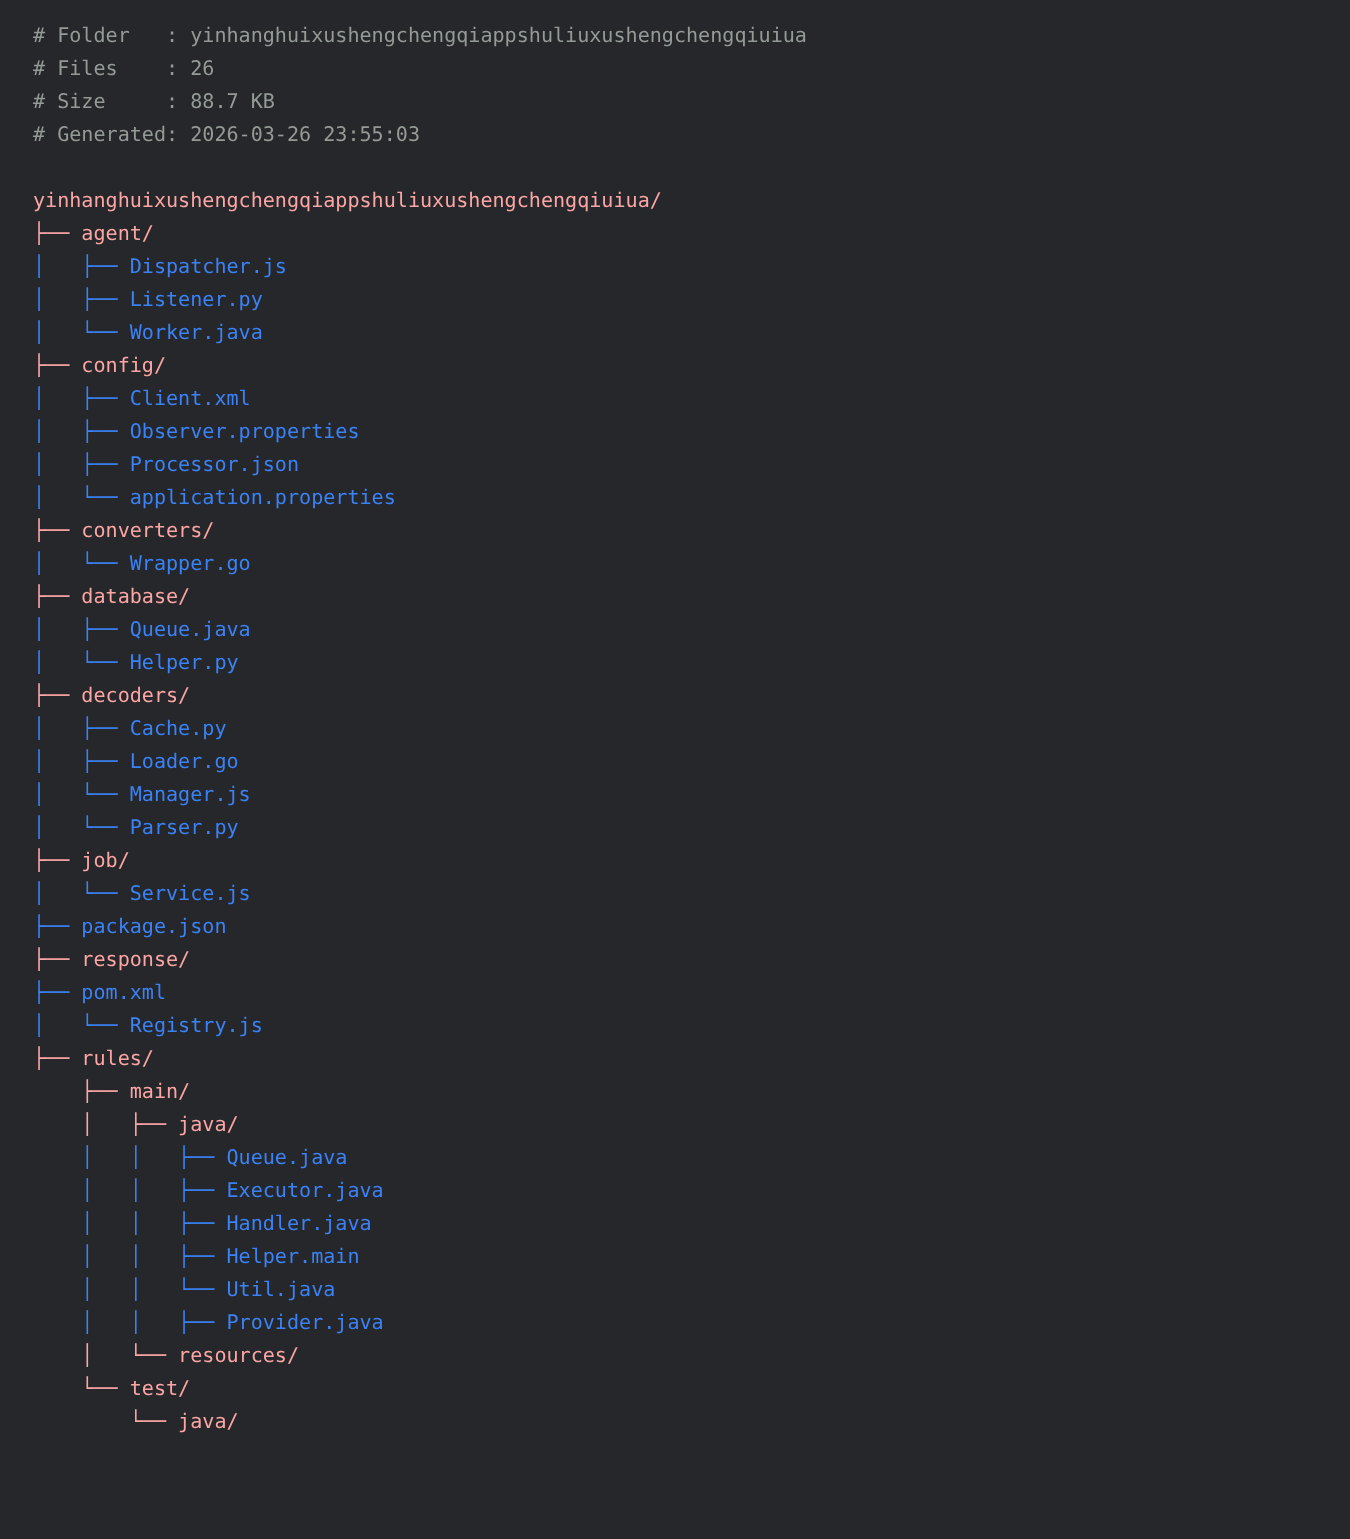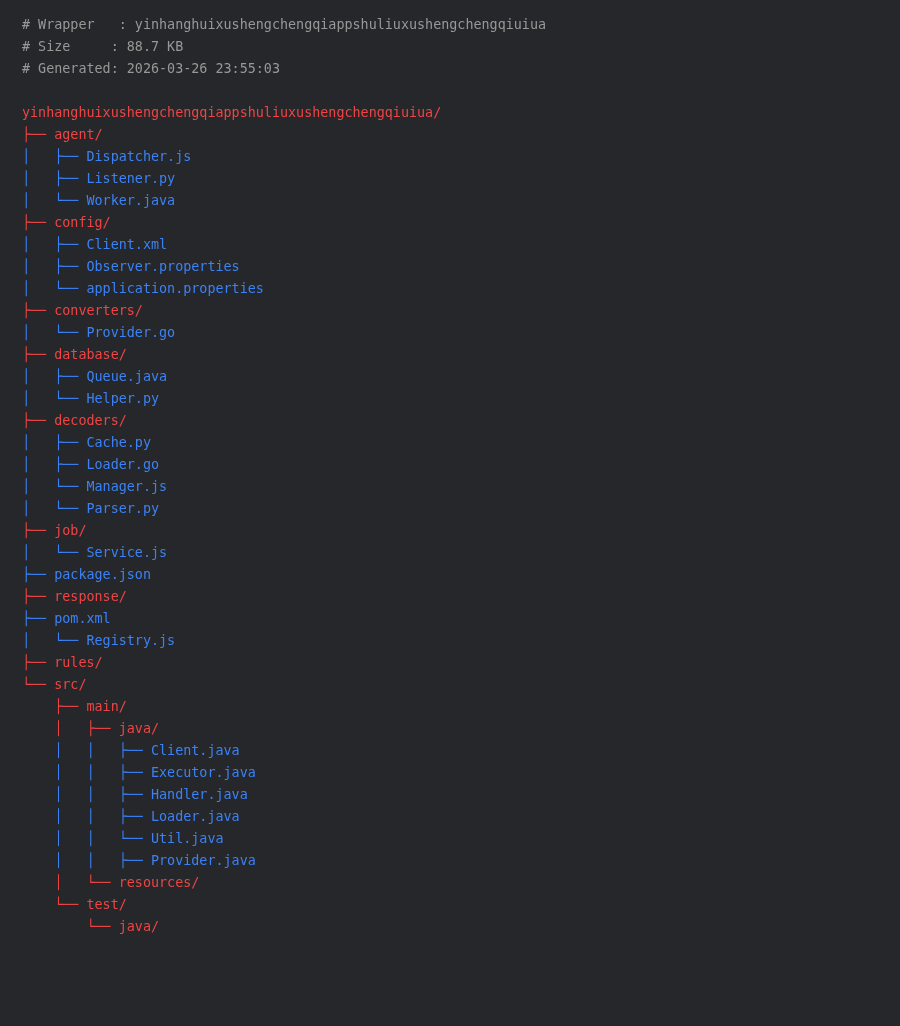--- a/index.html
+++ b/index.html
@@ -16,67 +16,68 @@
     padding: 14px 0 0 22px;
     font-family: "DejaVu Sans Mono", "Liberation Mono", monospace;
     font-size: 13.4px;
     line-height: 22px;
   }
   .line {
     white-space: pre;
     height: 22px;
   }
   .comment { color: #949a96; }
-  .dir     { color: #ef4444; }
+  .dir     { color: #fca5a5; }
   .file    { color: #3b82f6; }
   .blank   { }
 </style>
 </head>
 <body>
 
 <div class="terminal">
   <div>
-    <div class="line comment"># Wrapper   : yinhanghuixushengchengqiappshuliuxushengchengqiuiua</div>
+    <div class="line comment"># Folder   : yinhanghuixushengchengqiappshuliuxushengchengqiuiua</div>
+    <div class="line comment"># Files    : 26</div>
     <div class="line comment"># Size     : 88.7 KB</div>
     <div class="line comment"># Generated: 2026-03-26 23:55:03</div>
   </div>
   <div class="line blank"> </div>
   <div class="line dir">yinhanghuixushengchengqiappshuliuxushengchengqiuiua/</div>
   <div id="tree">
       <div class="line dir">├── agent/</div>
       <div class="line file">│   ├── Dispatcher.js</div>
       <div class="line file">│   ├── Listener.py</div>
       <div class="line file">│   └── Worker.java</div>
       <div class="line dir">├── config/</div>
       <div class="line file">│   ├── Client.xml</div>
       <div class="line file">│   ├── Observer.properties</div>
+      <div class="line file">│   ├── Processor.json</div>
       <div class="line file">│   └── application.properties</div>
       <div class="line dir">├── converters/</div>
-      <div class="line file">│   └── Provider.go</div>
+      <div class="line file">│   └── Wrapper.go</div>
       <div class="line dir">├── database/</div>
       <div class="line file">│   ├── Queue.java</div>
       <div class="line file">│   └── Helper.py</div>
       <div class="line dir">├── decoders/</div>
       <div class="line file">│   ├── Cache.py</div>
       <div class="line file">│   ├── Loader.go</div>
       <div class="line file">│   └── Manager.js</div>
       <div class="line file">│   └── Parser.py</div>
       <div class="line dir">├── job/</div>
       <div class="line file">│   └── Service.js</div>
       <div class="line file">├── package.json</div>
       <div class="line dir">├── response/</div>
       <div class="line file">├── pom.xml</div>
       <div class="line file">│   └── Registry.js</div>
       <div class="line dir">├── rules/</div>
-      <div class="line dir">└── src/</div>
       <div class="line dir">    ├── main/</div>
       <div class="line dir">    │   ├── java/</div>
-      <div class="line file">    │   │   ├── Client.java</div>
+      <div class="line file">    │   │   ├── Queue.java</div>
       <div class="line file">    │   │   ├── Executor.java</div>
       <div class="line file">    │   │   ├── Handler.java</div>
-      <div class="line file">    │   │   ├── Loader.java</div>
+      <div class="line file">    │   │   ├── Helper.main</div>
       <div class="line file">    │   │   └── Util.java</div>
       <div class="line file">    │   │   ├── Provider.java</div>
       <div class="line dir">    │   └── resources/</div>
       <div class="line dir">    └── test/</div>
       <div class="line dir">        └── java/</div>
     </div>
 </div>
 
 </body></html>

